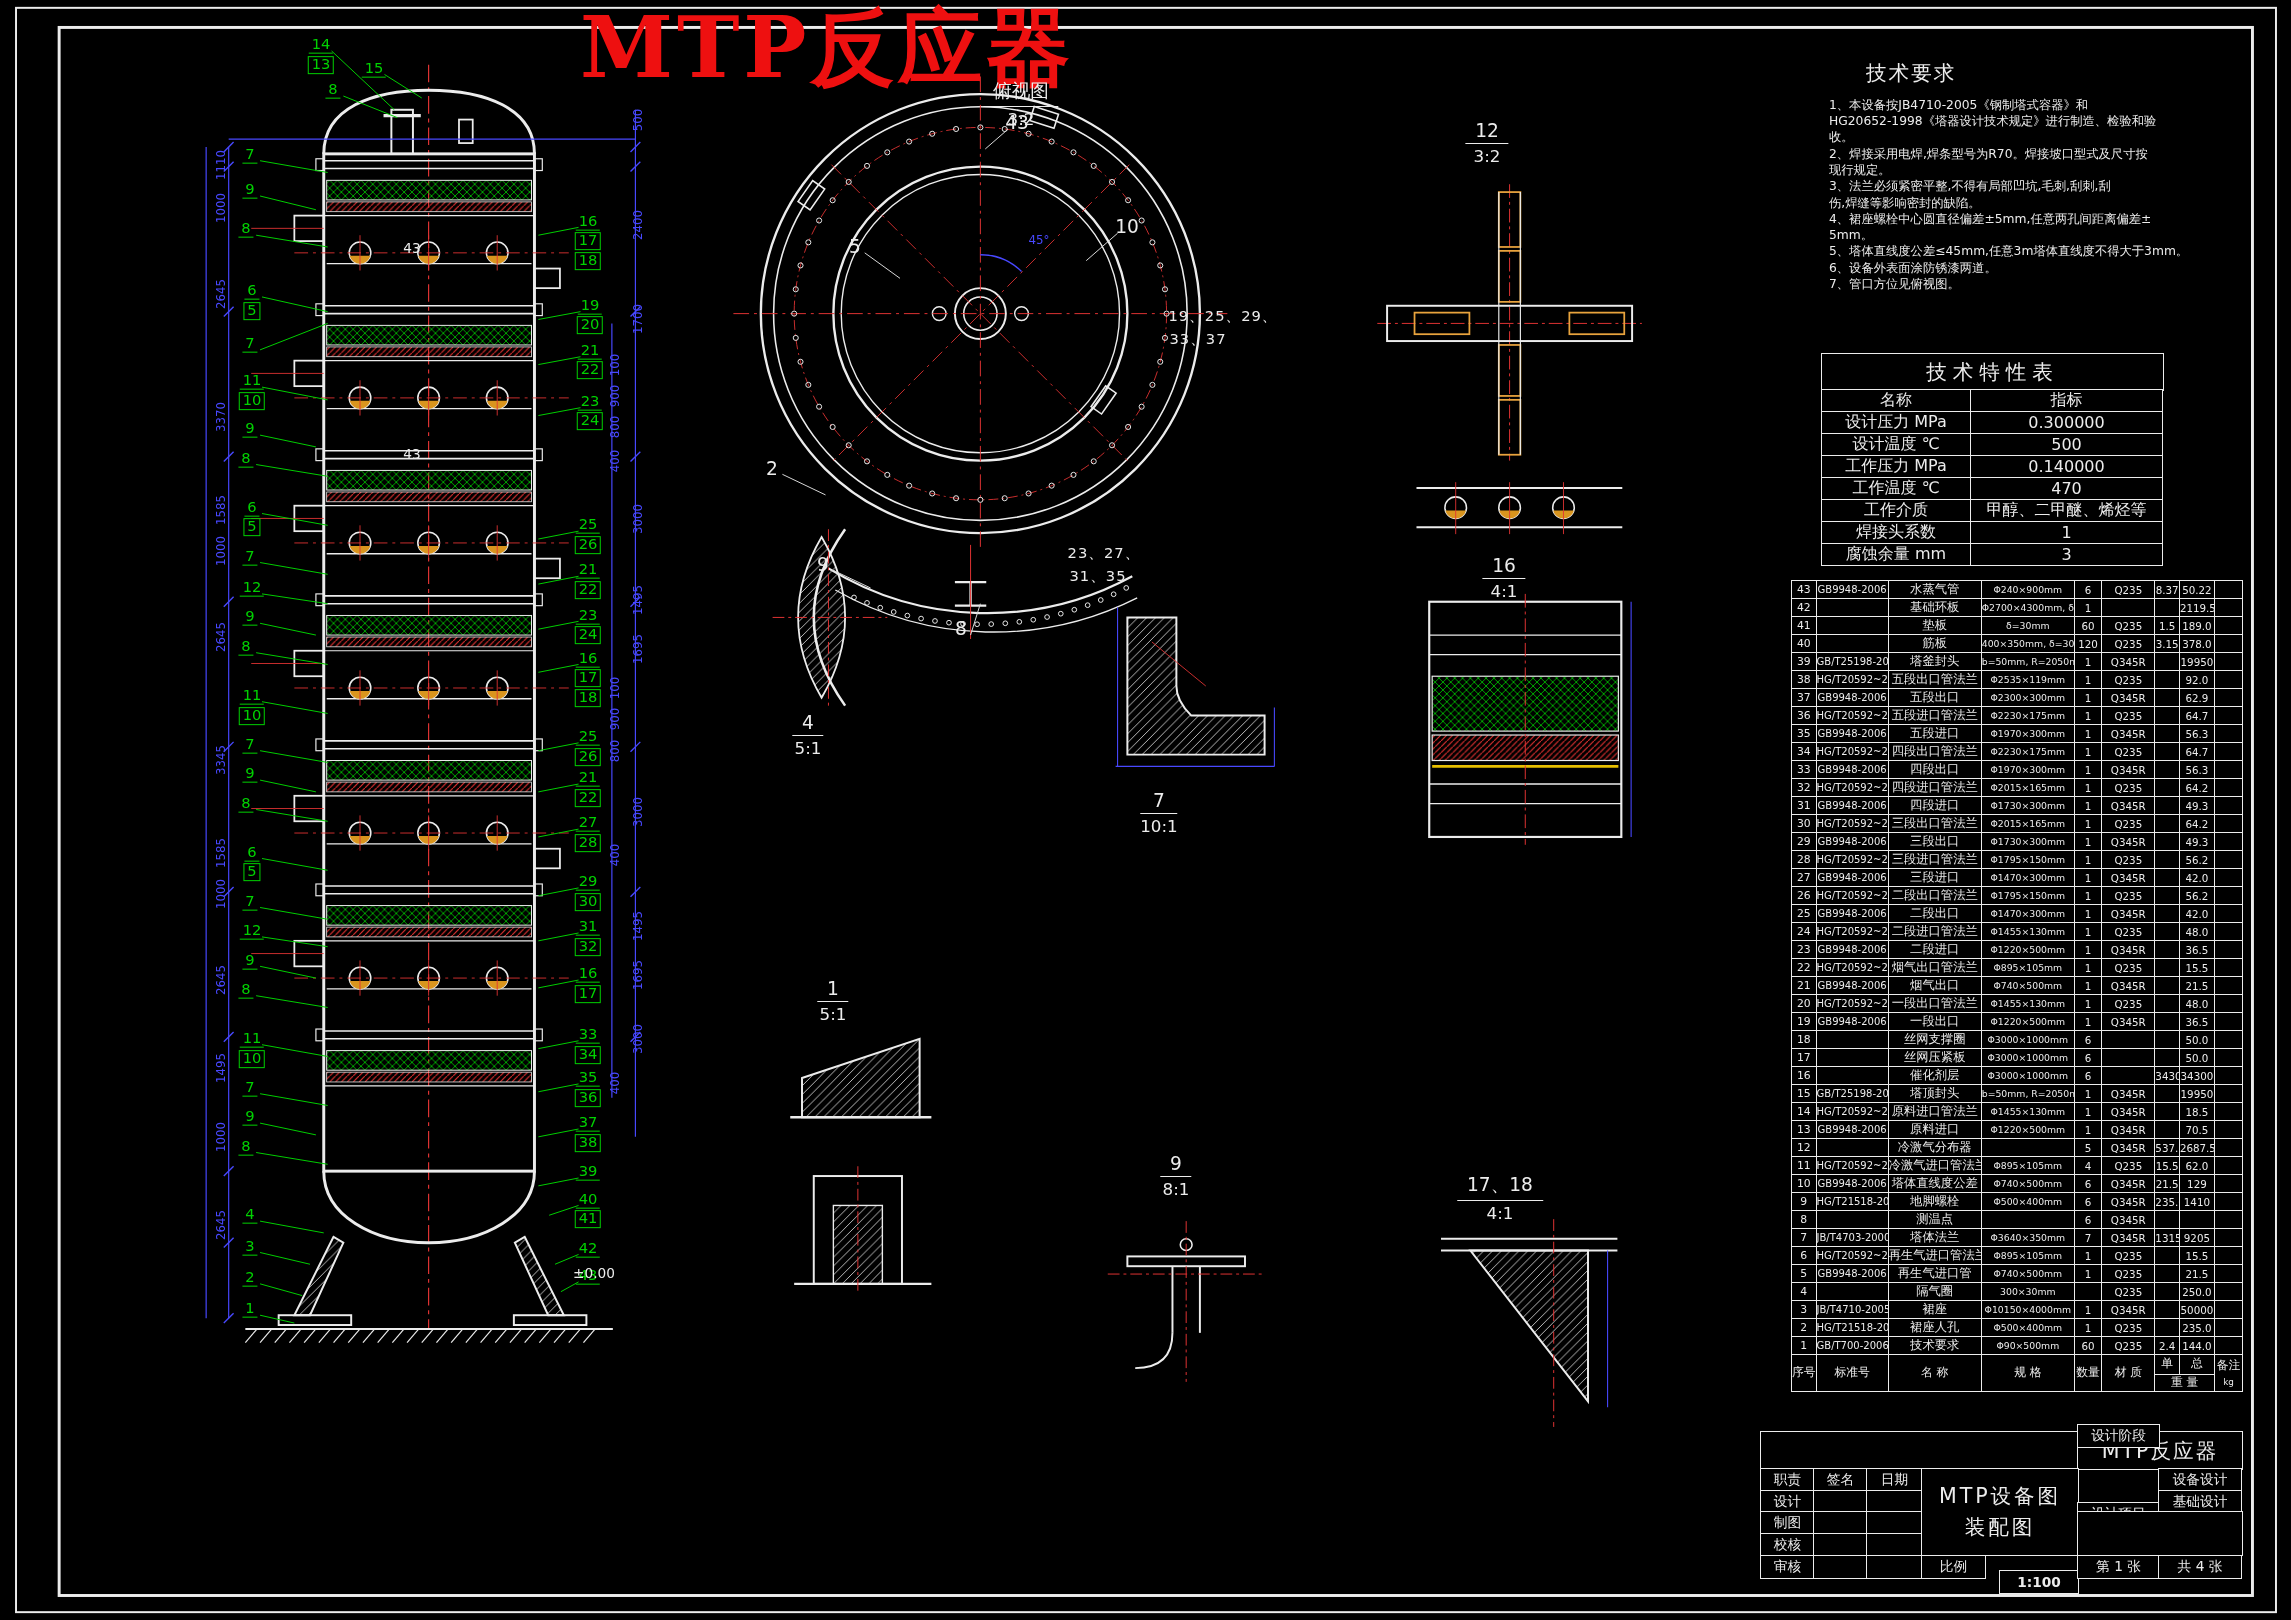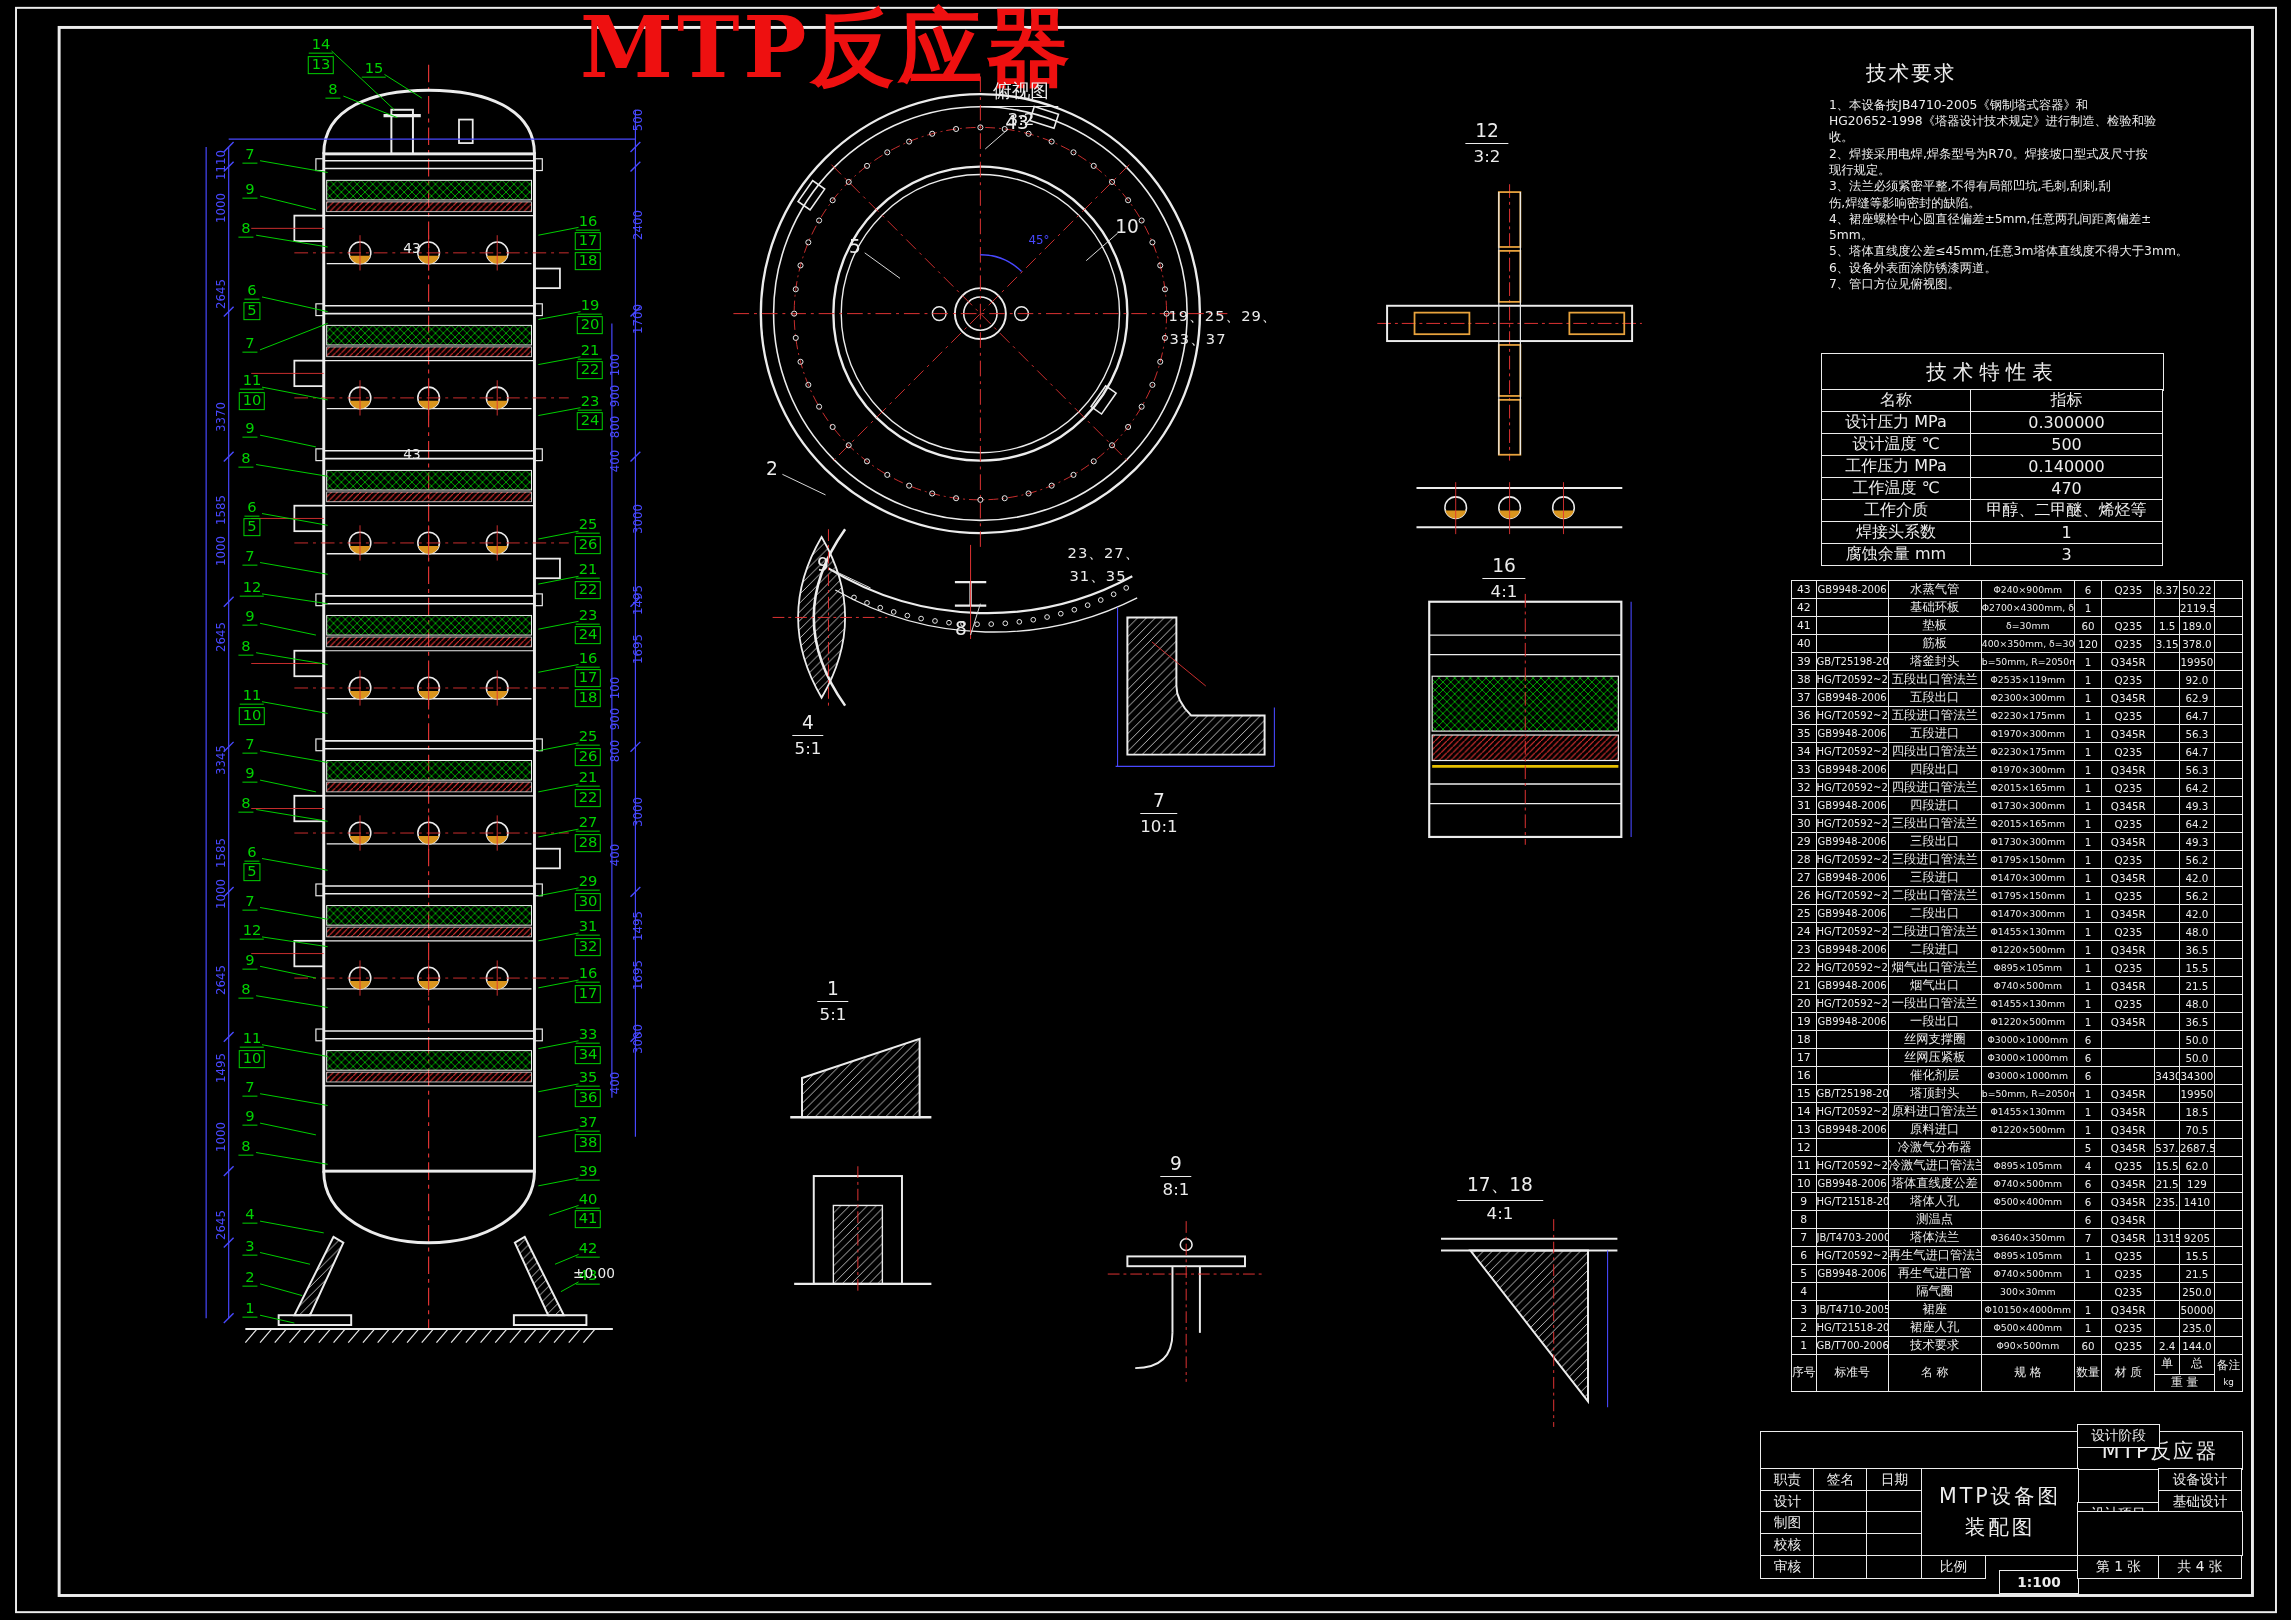--- a/index.html
+++ b/index.html
@@ -945,21 +945,21 @@
           <td>Φ740×500mm</td>
           <td>6</td>
           <td>Q345R</td>
           <td>21.5</td>
           <td>129</td>
           <td></td>
         </tr>
         <tr>
           <td>9</td>
           <td>HG/T21518-2005</td>
-          <td>塔体人孔</td>
+          <td>地脚螺栓</td>
           <td>Φ500×400mm</td>
           <td>6</td>
           <td>Q345R</td>
           <td>235.0</td>
           <td>1410</td>
           <td></td>
         </tr>
         <tr>
           <td>8</td>
           <td></td>

